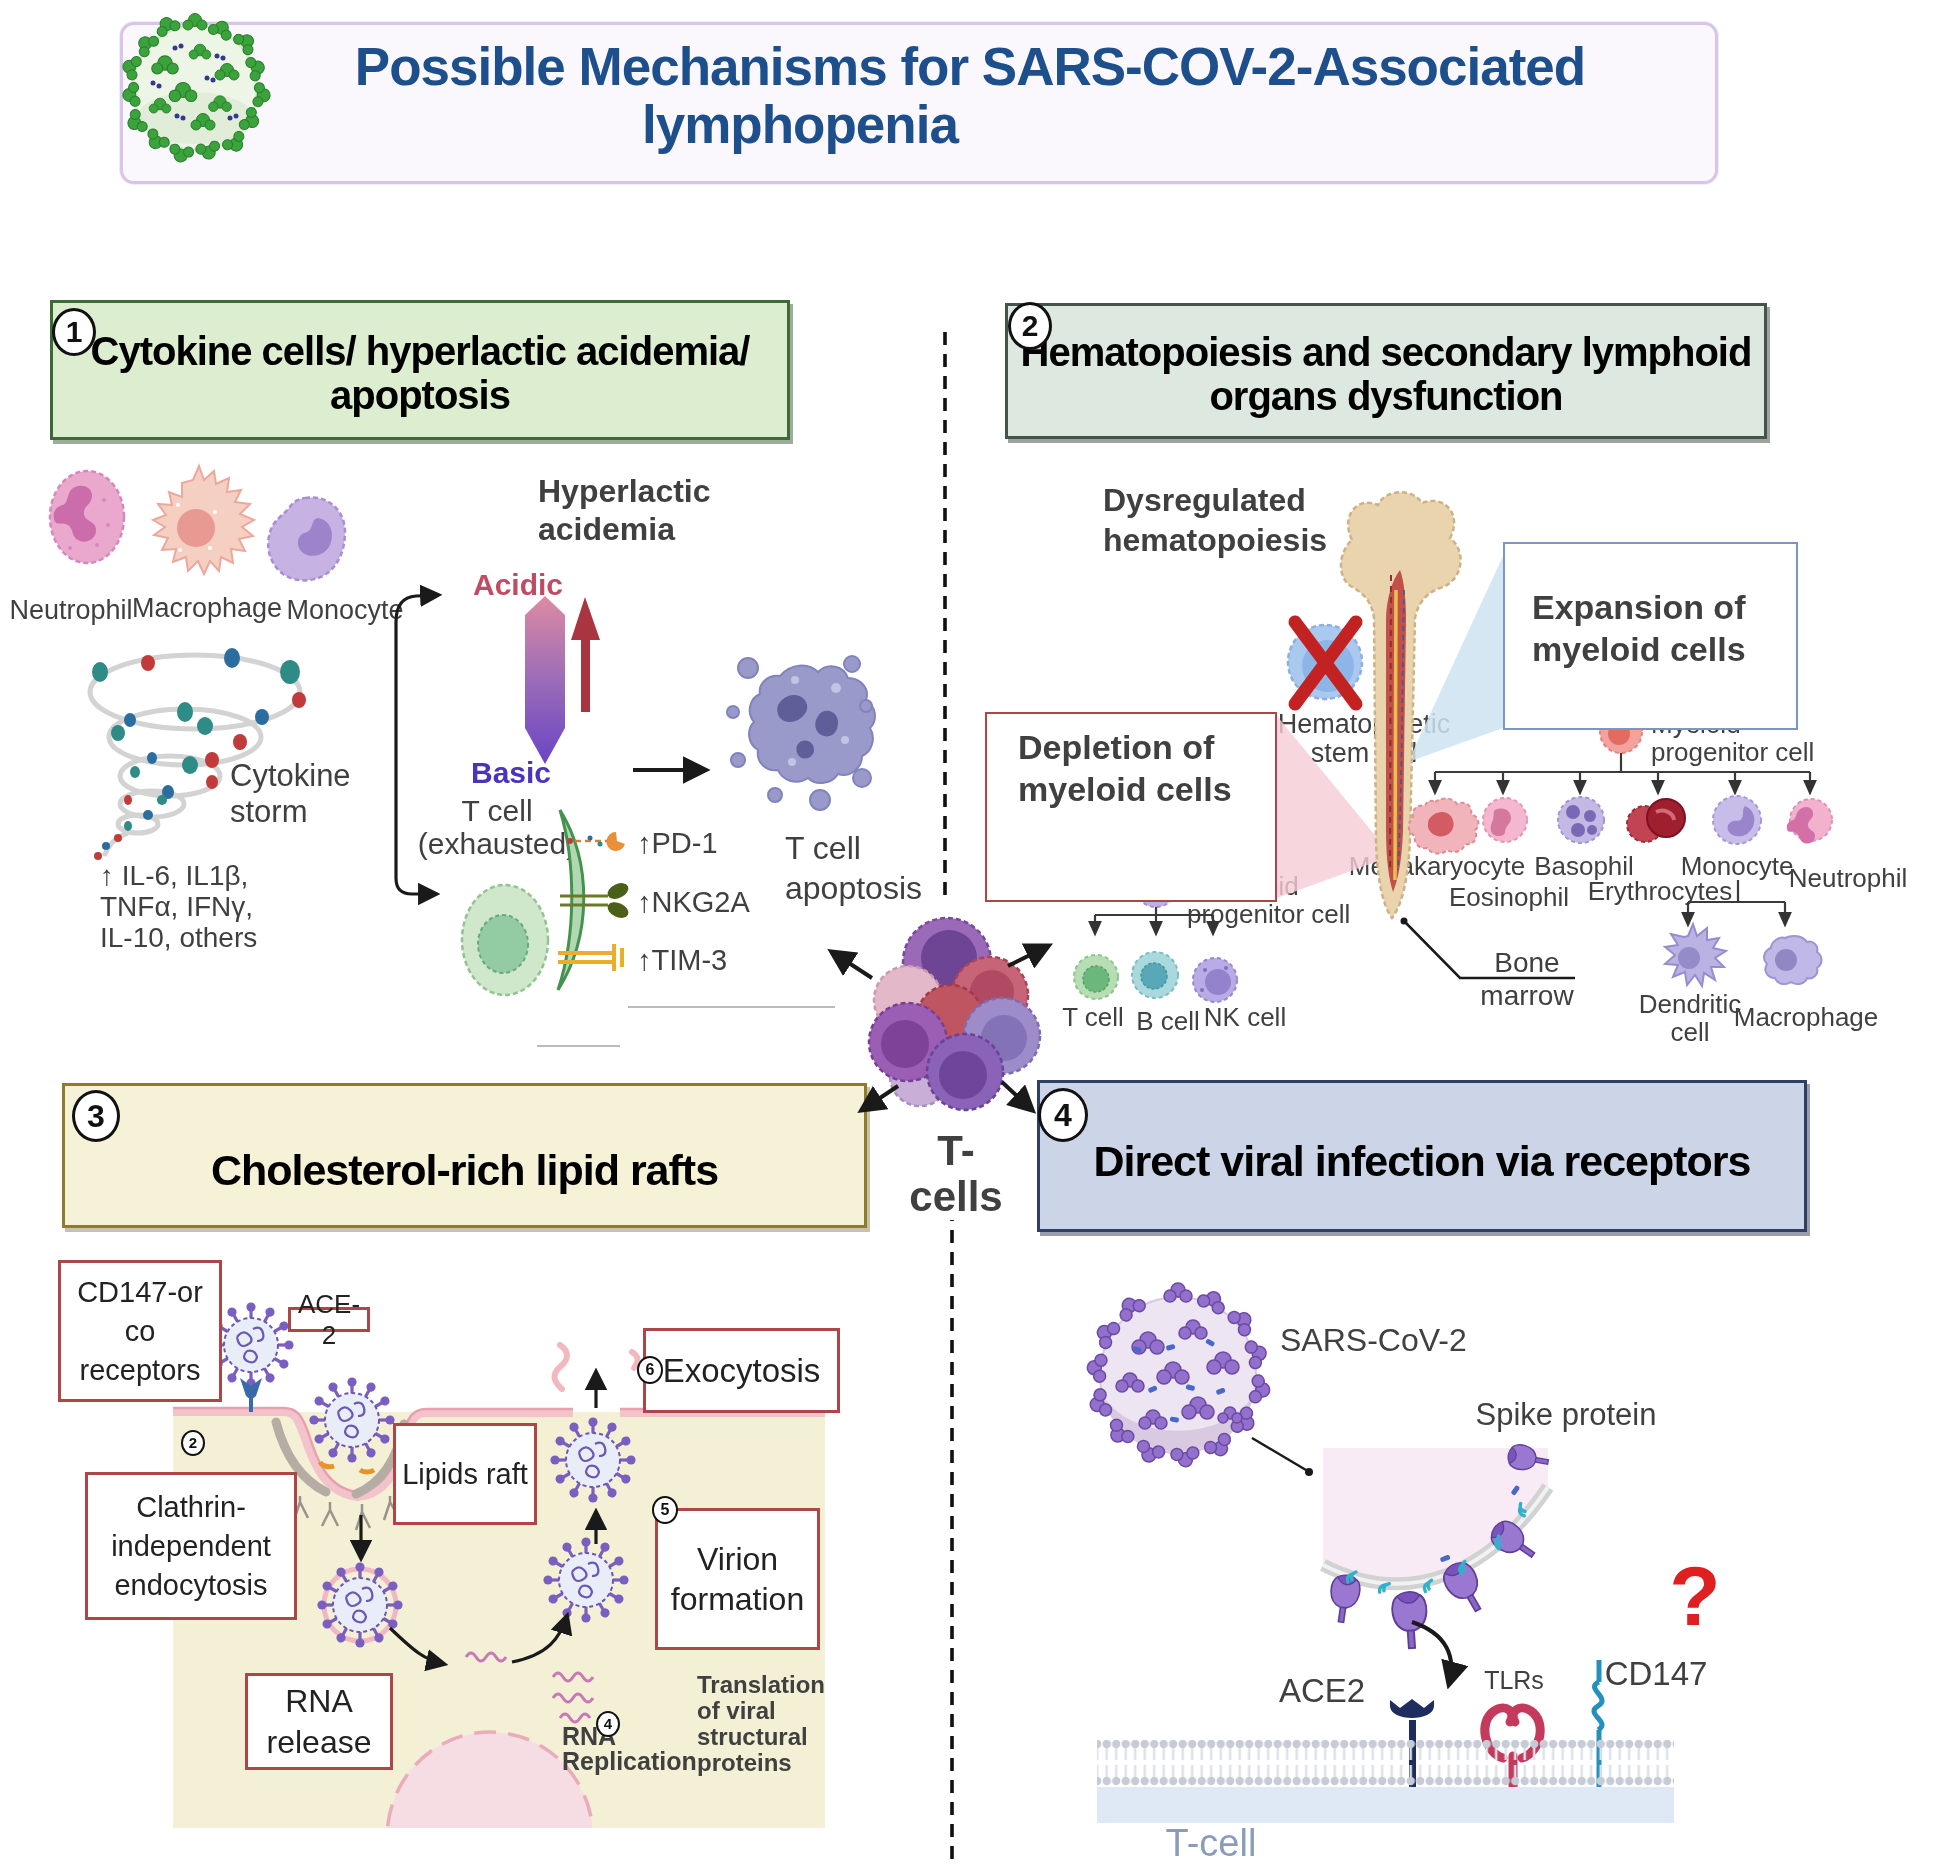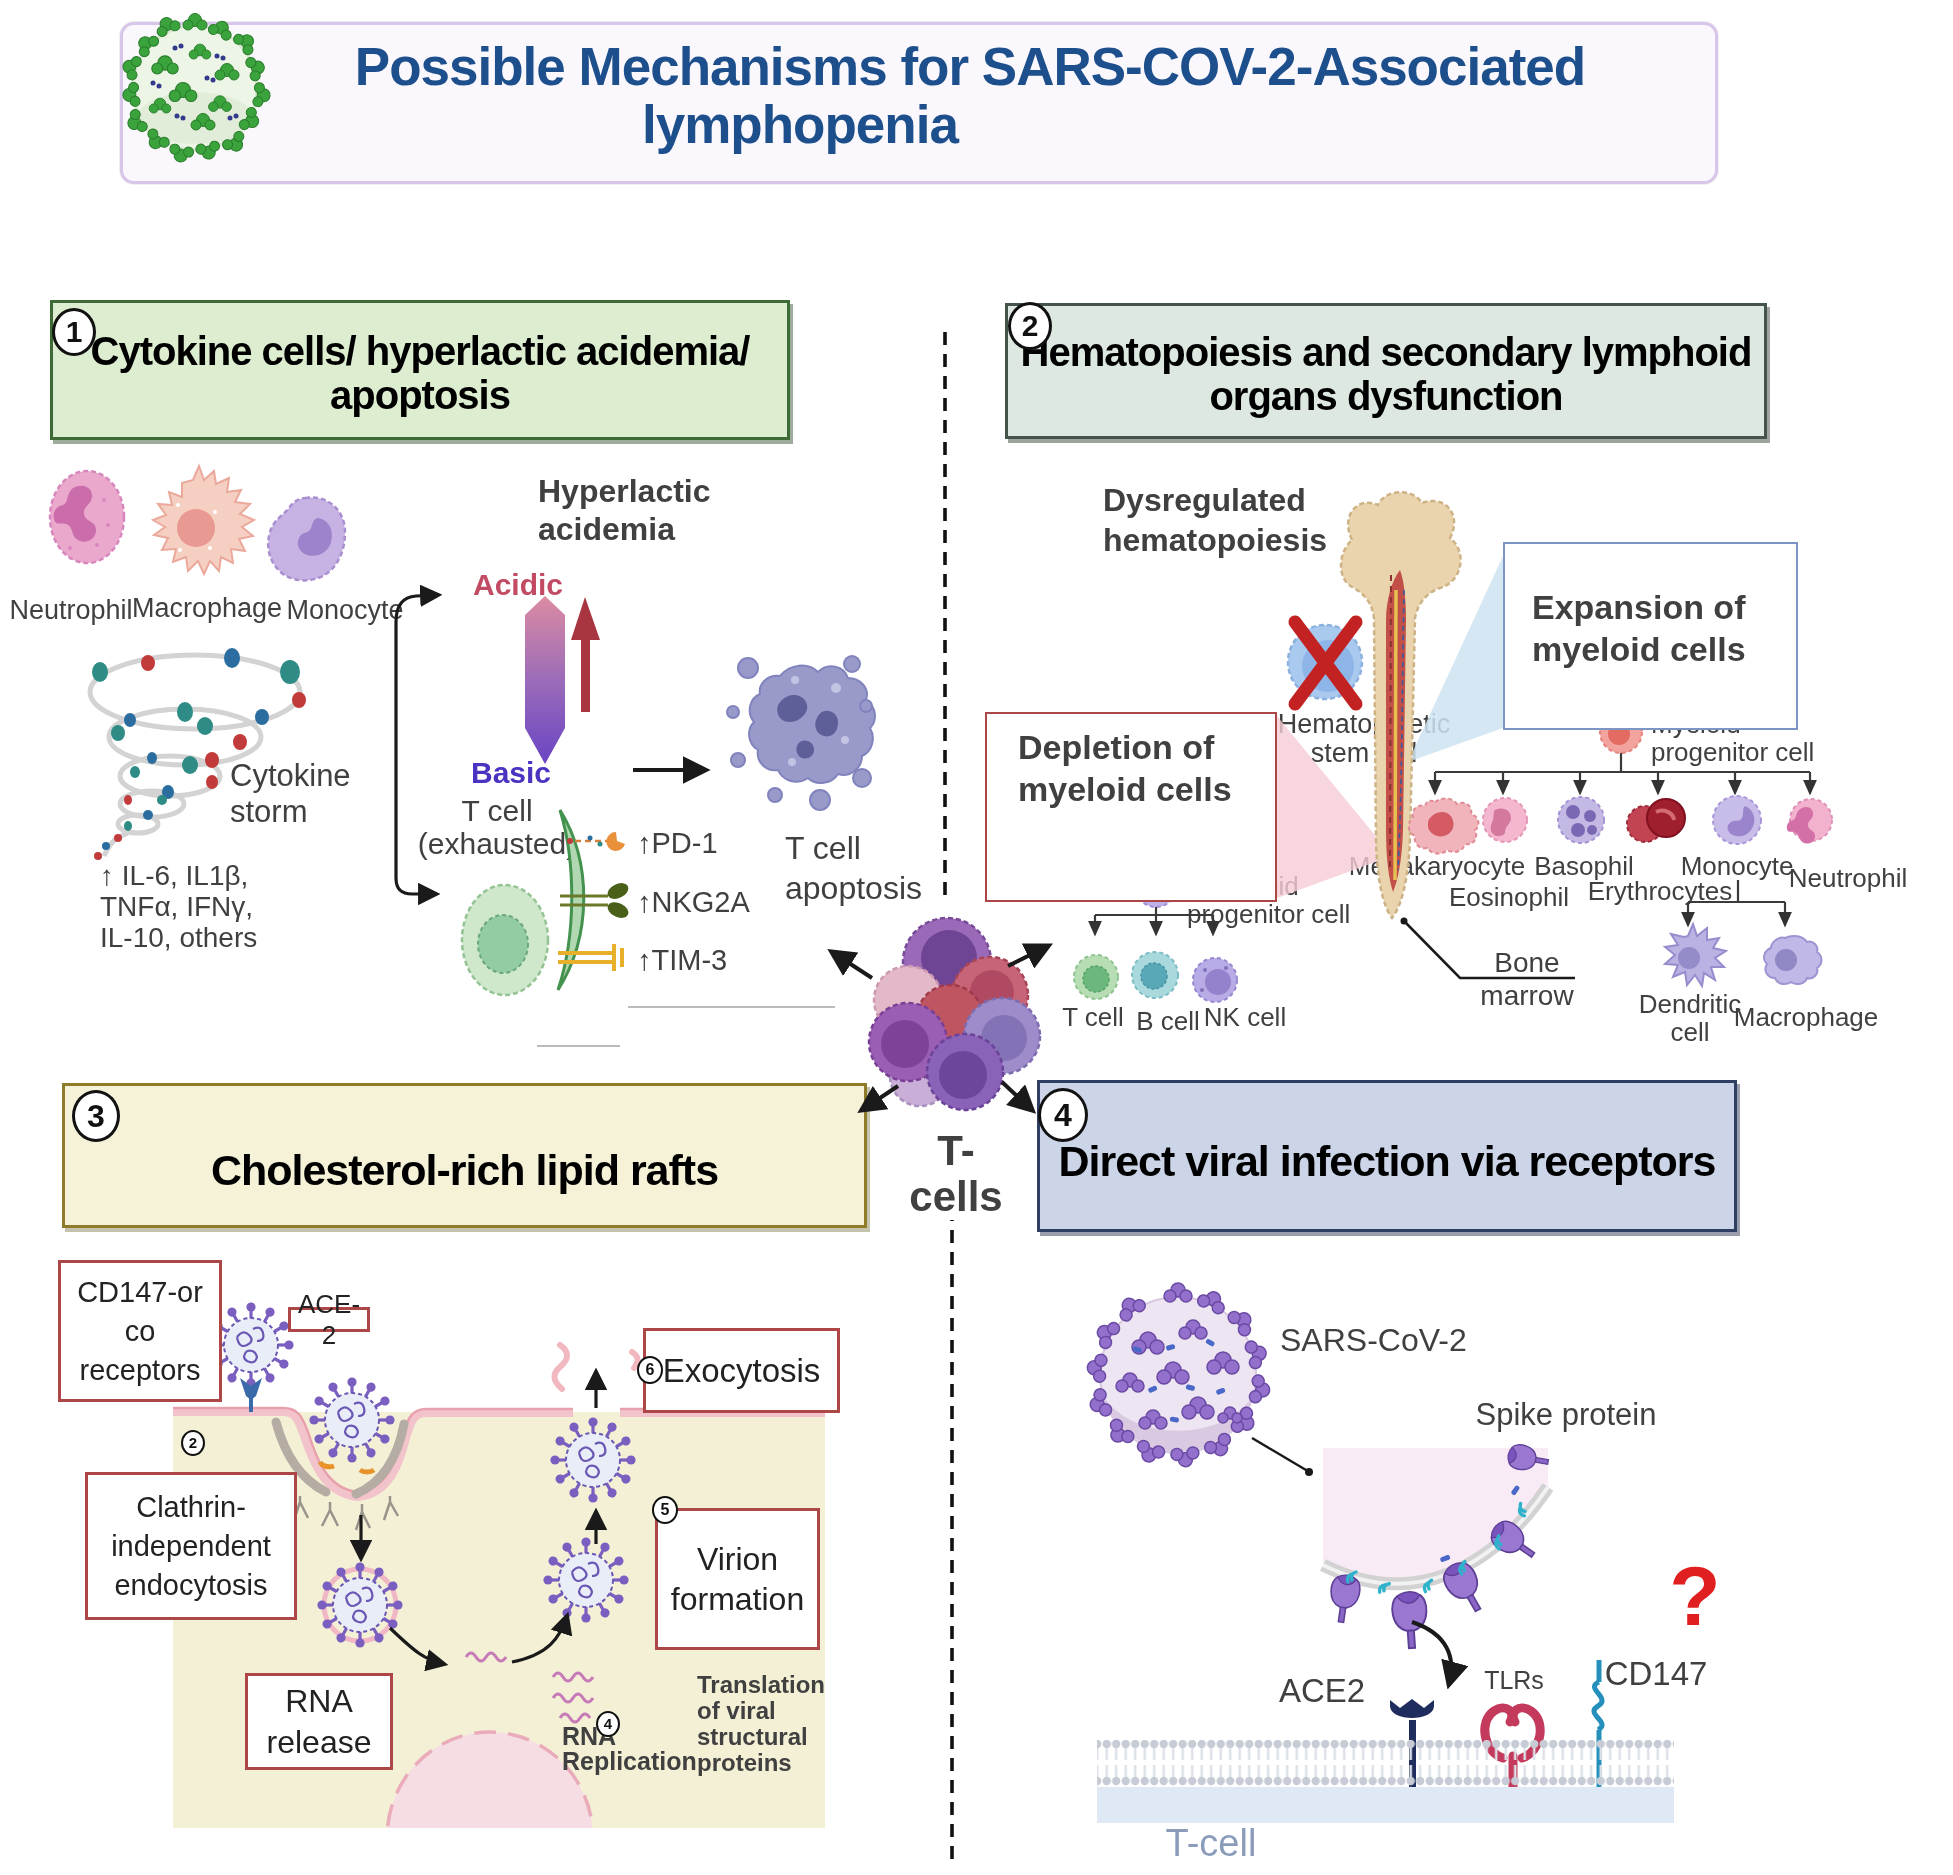--- a/index.html
+++ b/index.html
@@ -9,21 +9,21 @@
   .titlebar{position:absolute;left:120px;top:22px;width:1592px;height:156px;background:#fbf8fd;border:3px solid #d8c6ea;border-radius:14px;box-shadow:0 0 0 1px #eee;}
   .title-l1{position:absolute;left:255px;top:36px;width:1430px;text-align:center;font-size:53px;font-weight:bold;color:#1d4f8c;letter-spacing:-1px;}
   .title-l2{position:absolute;left:480px;top:94px;width:640px;text-align:center;font-size:53px;font-weight:bold;color:#1d4f8c;letter-spacing:-1px;}
   .hdr-box{position:absolute;box-sizing:border-box;}
   #h1box{left:50px;top:300px;width:740px;height:140px;background:#ddedd0;border:3px solid #3e6b35;box-shadow:3px 4px 0 rgba(40,70,40,.45);}
   #h1box .t{margin-top:26px;text-align:center;font-size:40px;font-weight:bold;line-height:44px;letter-spacing:-1px;white-space:pre-line;}
   #h2box{left:1005px;top:303px;width:762px;height:136px;background:#dde8e1;border:3px solid #45544b;box-shadow:3px 4px 0 rgba(40,50,40,.45);}
   #h2box .t{margin-top:24px;text-align:center;font-size:40px;font-weight:bold;line-height:44px;letter-spacing:-1px;white-space:pre-line;}
   #h3box{left:62px;top:1083px;width:805px;height:145px;background:#f5f2d7;border:3px solid #8e7c2b;box-shadow:3px 4px 0 rgba(90,80,20,.35);}
   #h3box .t{margin-top:60px;text-align:center;font-size:43px;font-weight:bold;letter-spacing:-1px;}
-  #h4box{left:1037px;top:1080px;width:700px;height:152px;background:#ccd5e7;border:3px solid #2f3f63;box-shadow:3px 4px 0 rgba(30,40,70,.45);}
+  #h4box{left:1037px;top:1080px;width:770px;height:152px;background:#ccd5e7;border:3px solid #2f3f63;box-shadow:3px 4px 0 rgba(30,40,70,.45);}
   #h4box .t{margin-top:54px;text-align:center;font-size:43px;font-weight:bold;letter-spacing:-1px;}
   .numchip{position:absolute;background:#fff;border:3px solid #111;border-radius:50%;text-align:center;font-weight:bold;color:#111;z-index:6;}
   .rbox{position:absolute;background:#fff;border:3px solid #ad4747;box-sizing:border-box;z-index:4;display:flex;align-items:center;justify-content:center;text-align:center;white-space:pre-line;color:#222;}
   .whitebox{position:absolute;background:#fff;border:2.5px solid #7d95c4;box-sizing:border-box;z-index:4;}
   .cellbg{position:absolute;left:173px;top:1412px;width:652px;height:416px;background:#f4f0d5;z-index:0;}
   svg{position:absolute;left:0;top:0;z-index:1;}
   .z5{z-index:5;}
   .tcellslbl{background:#fff;padding:0 6px;}
 </style>
 </head>
@@ -699,20 +699,21 @@
   <div class="lbl ctr" style="left:1527px;top:946px;font-size:28px;line-height:33px;">Bone
 marrow</div>
   <div class="lbl ctr" style="left:1093px;top:1002px;font-size:26px;">T cell</div>
   <div class="lbl ctr" style="left:1168px;top:1006px;font-size:26px;">B cell</div>
   <div class="lbl ctr" style="left:1245px;top:1002px;font-size:26px;">NK cell</div>
 
   <div class="rbox" style="left:58px;top:1260px;width:164px;height:142px;font-size:29px;line-height:39px;">CD147-or
 co
 receptors</div>
   <div class="rbox" style="left:288px;top:1307px;width:82px;height:25px;font-size:26px;">ACE-2</div>
+  <div class="rbox" style="left:393px;top:1423px;width:144px;height:102px;font-size:29px;">Lipids raft</div>
   <div class="rbox" style="left:85px;top:1472px;width:212px;height:148px;font-size:29px;line-height:39px;">Clathrin-
 independent
 endocytosis</div>
   <div class="rbox" style="left:245px;top:1673px;width:148px;height:97px;font-size:32px;line-height:41px;">RNA
 release</div>
   <div class="rbox" style="left:655px;top:1508px;width:165px;height:142px;font-size:32px;line-height:40px;">Virion
 formation</div>
   <div class="rbox" style="left:643px;top:1328px;width:197px;height:85px;font-size:33px;">Exocytosis</div>
   <div class="numchip" style="left:181px;top:1430px;width:20px;height:22px;line-height:22px;font-size:15px;border-width:2px;">2</div>
   <div class="numchip" style="left:596px;top:1711px;width:20px;height:22px;line-height:22px;font-size:15px;border-width:2px;">4</div>

